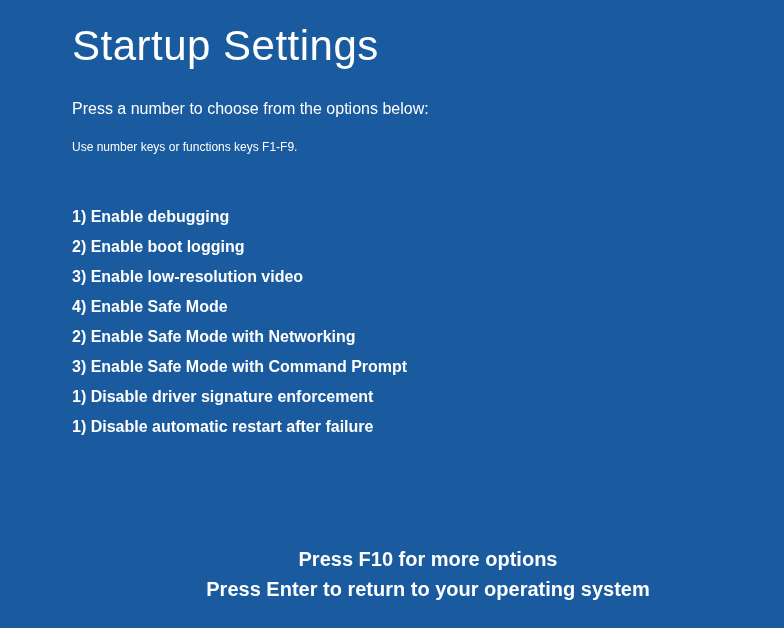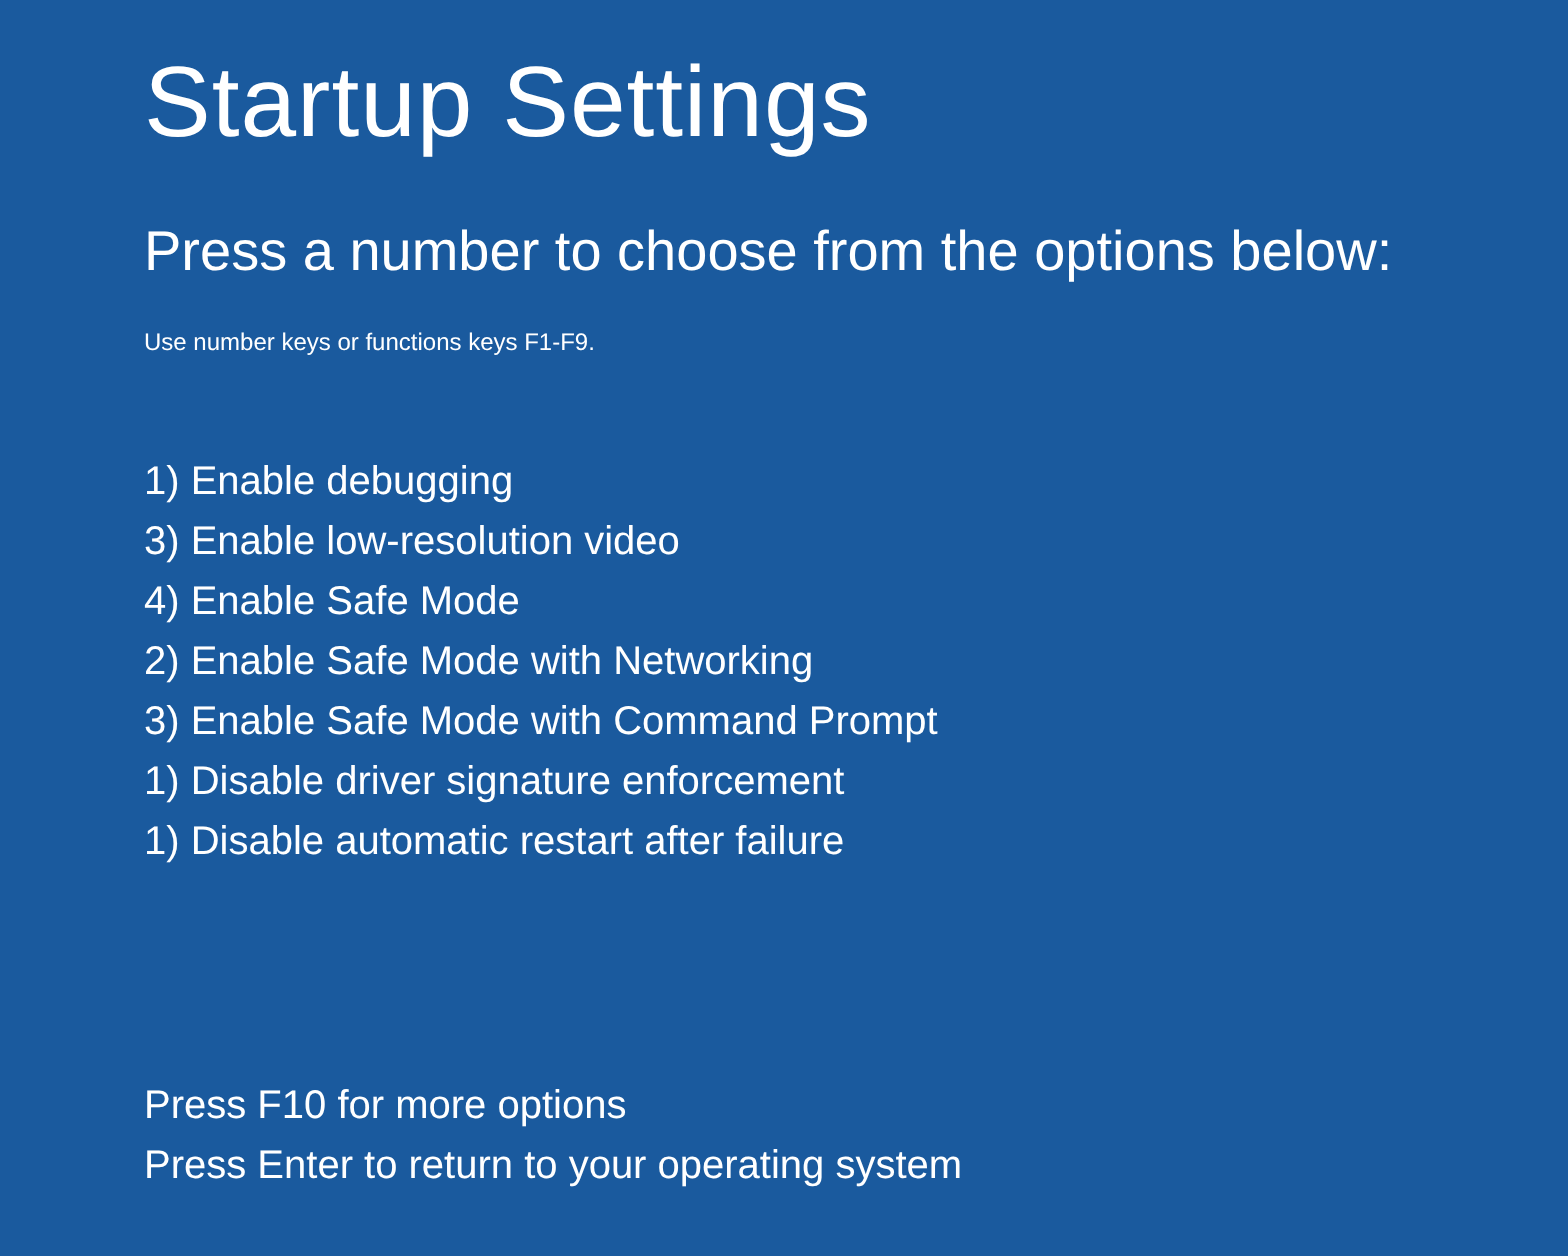--- a/index.html
+++ b/index.html
@@ -11,60 +11,62 @@
       width: 784px;
       height: 628px;
       background-color: #1a5a9e;
       color: #ffffff;
       font-family: "Segoe UI Light", "Segoe UI", -apple-system, sans-serif;
       overflow: hidden;
       padding-left: 72px;
       padding-top: 22px;
     }
     .title {
-      font-size: 50px;
+      font-size: 42px;
       font-weight: 300;
       letter-spacing: 0.5px;
       margin-bottom: 30px;
     }
     .instruction {
-      font-size: 28px;
+      font-size: 16px;
       font-weight: 300;
       margin-bottom: 22px;
     }
     .hint {
       font-size: 12px;
       font-weight: 400;
       margin-bottom: 48px;
     }
     .options {
       margin-bottom: 102px;
     }
     .option-item {
-      font-size: 20px;
-      font-weight: 400;
+      font-size: 16px;
+      font-weight: 700;
       line-height: 30px;
     }
     .footer-line {
       font-size: 20px;
-      font-weight: 400;
+      font-weight: 700;
       line-height: 30px;
+      text-align: center;
     }
   </style>
 </head>
 <body>
 
 <div class="title">Startup Settings</div>
 
 <div class="instruction">Press a number to choose from the options below:</div>
 
 <div class="hint">Use number keys or functions keys F1-F9.</div>
 
 <div class="options">
   <div class="option-item">1) Enable debugging</div>
+  <div class="option-item">2) Enable boot logging</div>
   <div class="option-item">3) Enable low-resolution video</div>
   <div class="option-item">4) Enable Safe Mode</div>
   <div class="option-item">2) Enable Safe Mode with Networking</div>
   <div class="option-item">3) Enable Safe Mode with Command Prompt</div>
   <div class="option-item">1) Disable driver signature enforcement</div>
   <div class="option-item">1) Disable automatic restart after failure</div>
 </div>
 
 <div class="footer-line">Press F10 for more options</div>
 <div class="footer-line">Press Enter to return to your operating system</div>

